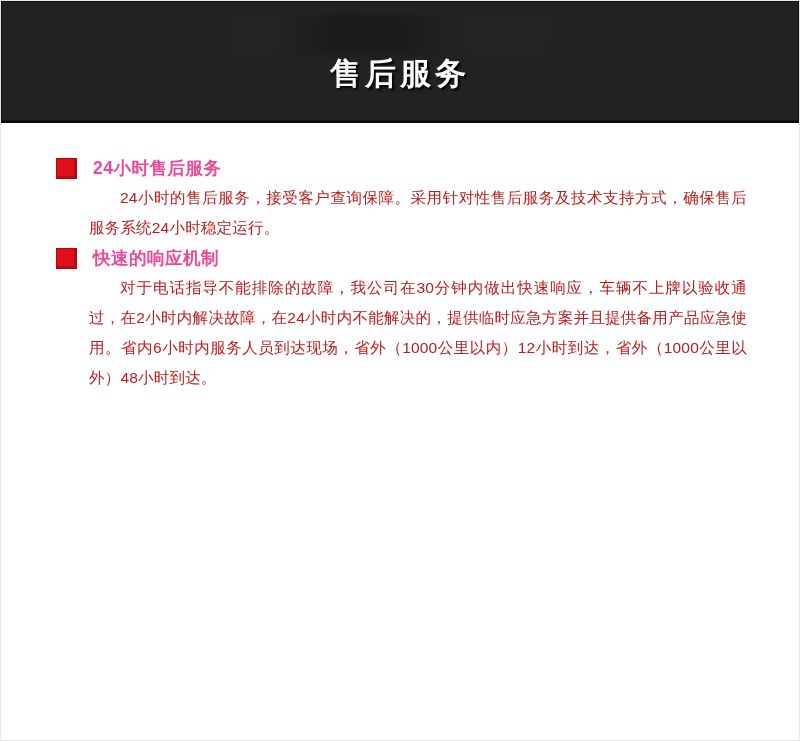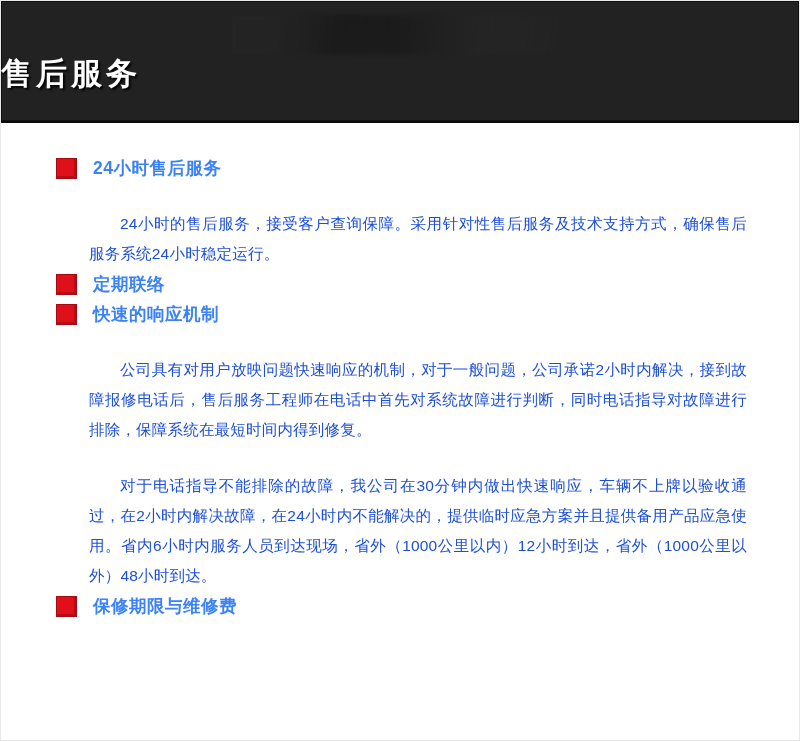--- a/index.html
+++ b/index.html
@@ -33,21 +33,21 @@
       linear-gradient(100deg, rgba(0,0,0,0) 10%, rgba(0,0,0,0.35) 30%, rgba(0,0,0,0) 50%, rgba(60,60,60,0.25) 70%, rgba(0,0,0,0) 90%),
       linear-gradient(80deg, rgba(50,50,50,0.25) 20%, rgba(0,0,0,0.3) 45%, rgba(40,40,40,0.2) 80%);
     filter: blur(2px);
     opacity: 0.55;
   }
   .header .title {
     position: absolute;
     left: 0;
     top: 52px;
     width: 100%;
-    text-align: left;
+    text-align: center;
     color: #ffffff;
     font-size: 31px;
     font-weight: 700;
     letter-spacing: 4px;
     text-shadow: 2px 2px 2px rgba(0,0,0,0.85);
   }
   
   .content {
     padding: 30px 52px 0 55px;
     color: #3b3b3b;
@@ -62,33 +62,32 @@
     height: 21px;
     background: #e0101a;
     border: 1px solid #a50b10;
     box-shadow: inset -2px -2px 0 rgba(140,5,10,0.45);
     flex: 0 0 auto;
   }
   .section-head h2 {
     margin-left: 16px;
     font-size: 17.5px;
     font-weight: 700;
-    color: #3b82f6;
+    color: #ec4899;
     letter-spacing: 0.5px;
     line-height: 30px;
   }
   .section p {
     margin-left: 33px;
     font-size: 15.5px;
     line-height: 30px;
     text-indent: 2em;
     text-align: justify;
     letter-spacing: 0.2px;
-    color: #1d4ed8;
-    margin-top: 26px;
+    color: #b91c1c;
   }
 </style>
 </head>
 <body>
 
 <div class="header">
   <div class="watermark"></div>
   <div class="title">售后服务</div>
 </div>
 
@@ -96,35 +95,26 @@
 
   <div class="section">
     <div class="section-head">
       <span class="bullet"></span>
       <h2>24小时售后服务</h2>
     </div>
     <p>24小时的售后服务，接受客户查询保障。采用针对性售后服务及技术支持方式，确保售后服务系统24小时稳定运行。</p>
   </div>
 
   <div class="section">
-    <div class="section-head">
-      <span class="bullet"></span>
-      <h2>定期联络</h2>
-    </div>
   </div>
 
   <div class="section">
     <div class="section-head">
       <span class="bullet"></span>
       <h2>快速的响应机制</h2>
     </div>
-    <p>公司具有对用户放映问题快速响应的机制，对于一般问题，公司承诺2小时内解决，接到故障报修电话后，售后服务工程师在电话中首先对系统故障进行判断，同时电话指导对故障进行排除，保障系统在最短时间内得到修复。</p>
     <p>对于电话指导不能排除的故障，我公司在30分钟内做出快速响应，车辆不上牌以验收通过，在2小时内解决故障，在24小时内不能解决的，提供临时应急方案并且提供备用产品应急使用。省内6小时内服务人员到达现场，省外（1000公里以内）12小时到达，省外（1000公里以外）48小时到达。</p>
   </div>
 
   <div class="section">
-    <div class="section-head">
-      <span class="bullet"></span>
-      <h2>保修期限与维修费</h2>
-    </div>
   </div>
 
 </div>
 
 </body></html>

